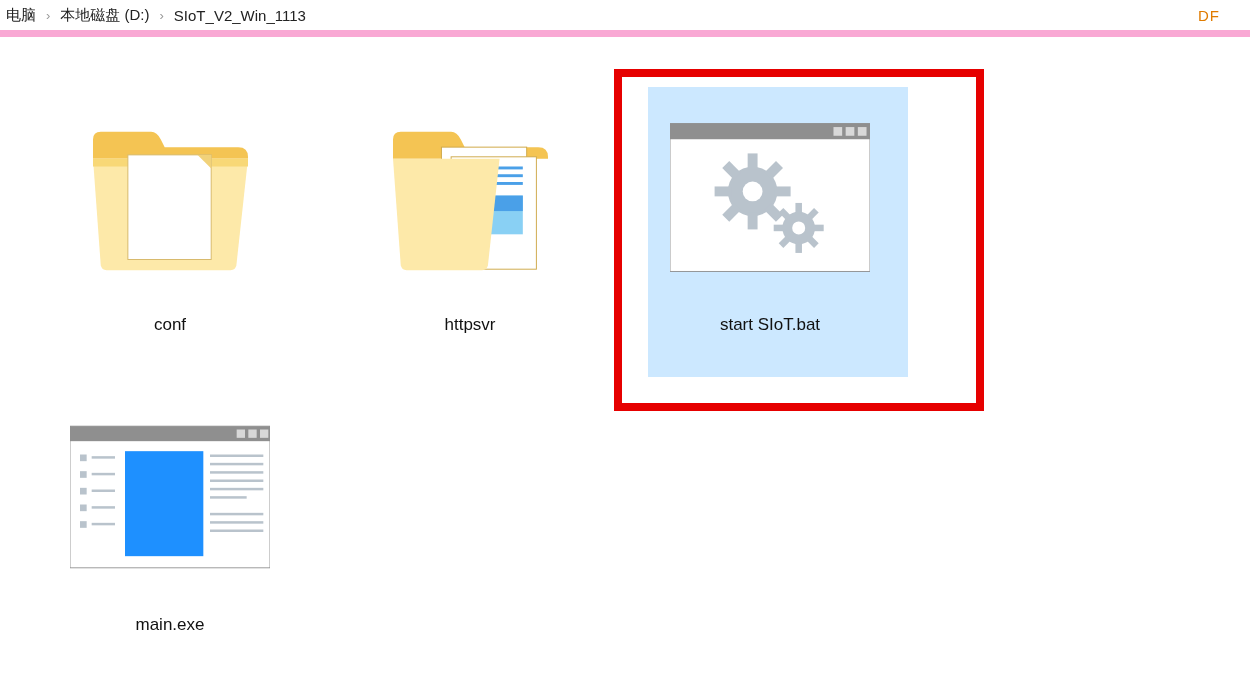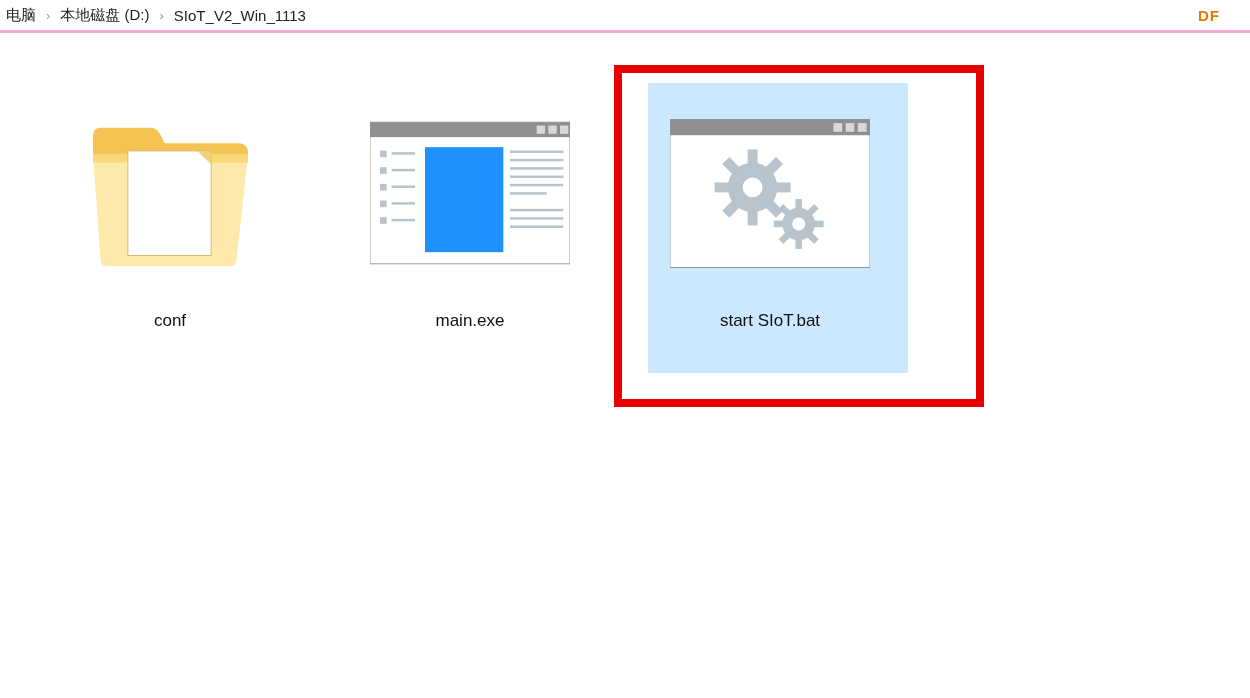--- a/index.html
+++ b/index.html
@@ -1,19 +1,19 @@
 <!DOCTYPE html>
 <html><head>
 <meta charset="utf-8">
 <style>
   html,body{margin:0;padding:0;width:1250px;height:698px;background:#fff;font-family:"Microsoft YaHei","Segoe UI",sans-serif;overflow:hidden}
-  .breadcrumb{height:30px;border-bottom:3px solid #f9a8d4;display:flex;align-items:center;padding:0 4px;font-size:15px;color:#222;position:relative}
+  .breadcrumb{height:30px;border-bottom:7px solid #f9a8d4;display:flex;align-items:center;padding:0 4px;font-size:15px;color:#222;position:relative}
   .breadcrumb .crumb{padding:0 2px}
   .breadcrumb .sep{color:#999;padding:0 8px;font-size:13px}
-  .df{position:absolute;right:30px;color:#e07b00;font-weight:700;letter-spacing:1px}
+  .df{position:absolute;right:30px;color:#e07b00;font-weight:400;letter-spacing:1px}
   .grid{padding:40px 32px 0 20px;display:flex;flex-wrap:wrap;align-content:flex-start}
   .item{width:300px;height:300px;display:flex;flex-direction:column;align-items:center;justify-content:flex-start;position:relative;cursor:default}
   .icon-box{width:200px;height:200px;display:flex;align-items:center;justify-content:center;margin-top:20px}
   .label{font-size:17px;color:#111;text-align:center;margin-top:18px}
   .selected .sel-bg{position:absolute;left:28px;top:10px;width:260px;height:290px;background:#cce8ff;z-index:0}
   .selected .icon-box,.selected .label{position:relative;z-index:1}
   .annot{position:absolute;left:-6px;top:-8px;width:354px;height:326px;border:8px solid #e60000;z-index:2;pointer-events:none}
   
   .folder-svg{width:175px;height:155px}
   
@@ -134,36 +134,44 @@
   <div class="item">
     <div class="icon-box">
       <svg class="folder-svg" viewBox="0 0 180 160">
           <use href="#folder-plain"></use>
         </svg>
     </div>
     <div class="label">conf</div>
   </div>
 
 
-
-
   <div class="item">
     <div class="icon-box">
-      <svg width="220" height="160" viewBox="0 0 240 170">
-          <use href="#exe-icon"></use>
+      <svg class="folder-svg" viewBox="0 0 180 160">
+          <use href="#folder-docs"></use>
         </svg>
     </div>
-    <div class="label">main.exe</div>
+    <div class="label">httpsvr</div>
   </div>
+
 
   <div class="item selected" style="position:relative">
     <div class="sel-bg"></div>
     <div class="annot"></div>
     <div class="icon-box">
       <svg width="220" height="165" viewBox="0 0 230 170">
           <use href="#bat-icon"></use>
         </svg>
     </div>
     <div class="label">start SIoT.bat</div>
   </div>
 
+  <div class="item">
+    <div class="icon-box">
+      <svg width="220" height="160" viewBox="0 0 240 170">
+          <use href="#exe-icon"></use>
+        </svg>
+    </div>
+    <div class="label">main.exe</div>
+  </div>
+
 
 </div>
 
 </body></html>

